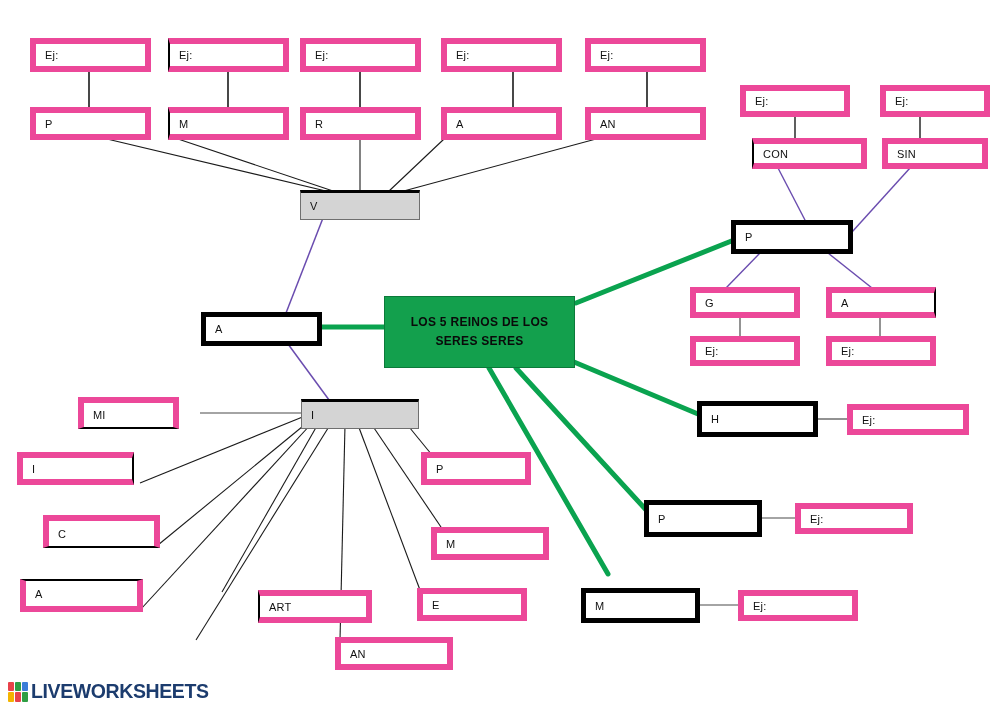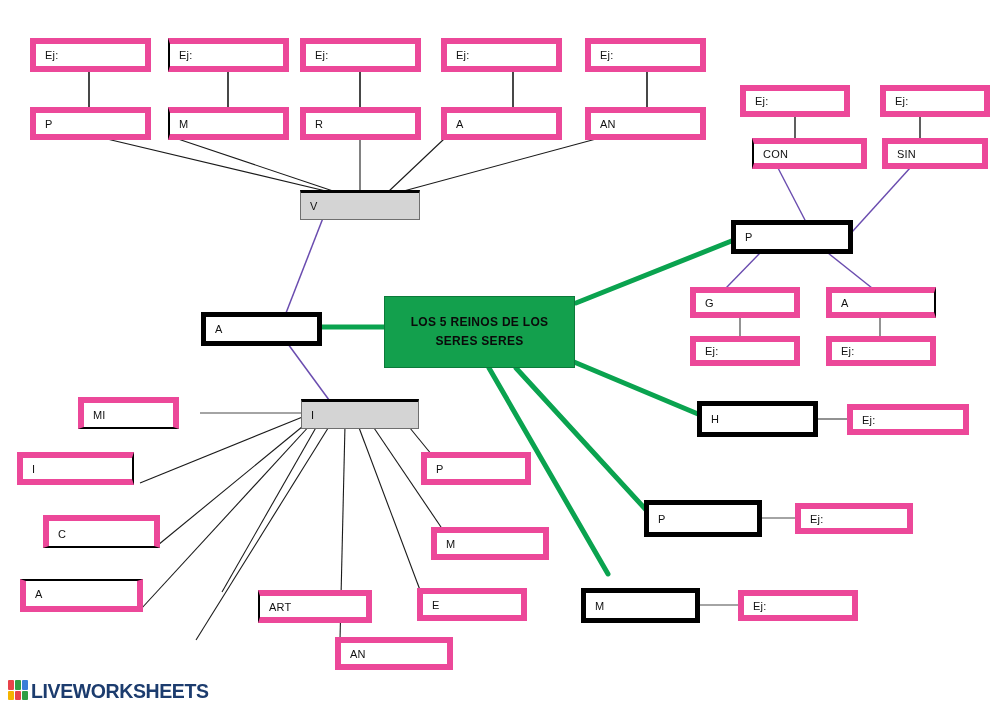--- a/index.html
+++ b/index.html
@@ -76,21 +76,21 @@
     line-height: 1.55;
     text-align: center;
     padding: 0;
   }
   
   #footer {
     position: absolute;
     left: 8px;
     top: 680px;
     display: flex;
-    align-items: flex-start;
+    align-items: center;
     z-index: 20;
   }
   #lw-icon {
     width: 20px;
     height: 20px;
     display: grid;
     grid-template-columns: 1fr 1fr 1fr;
     grid-template-rows: 1fr 1fr;
     gap: 1px;
     margin-right: 3px;

